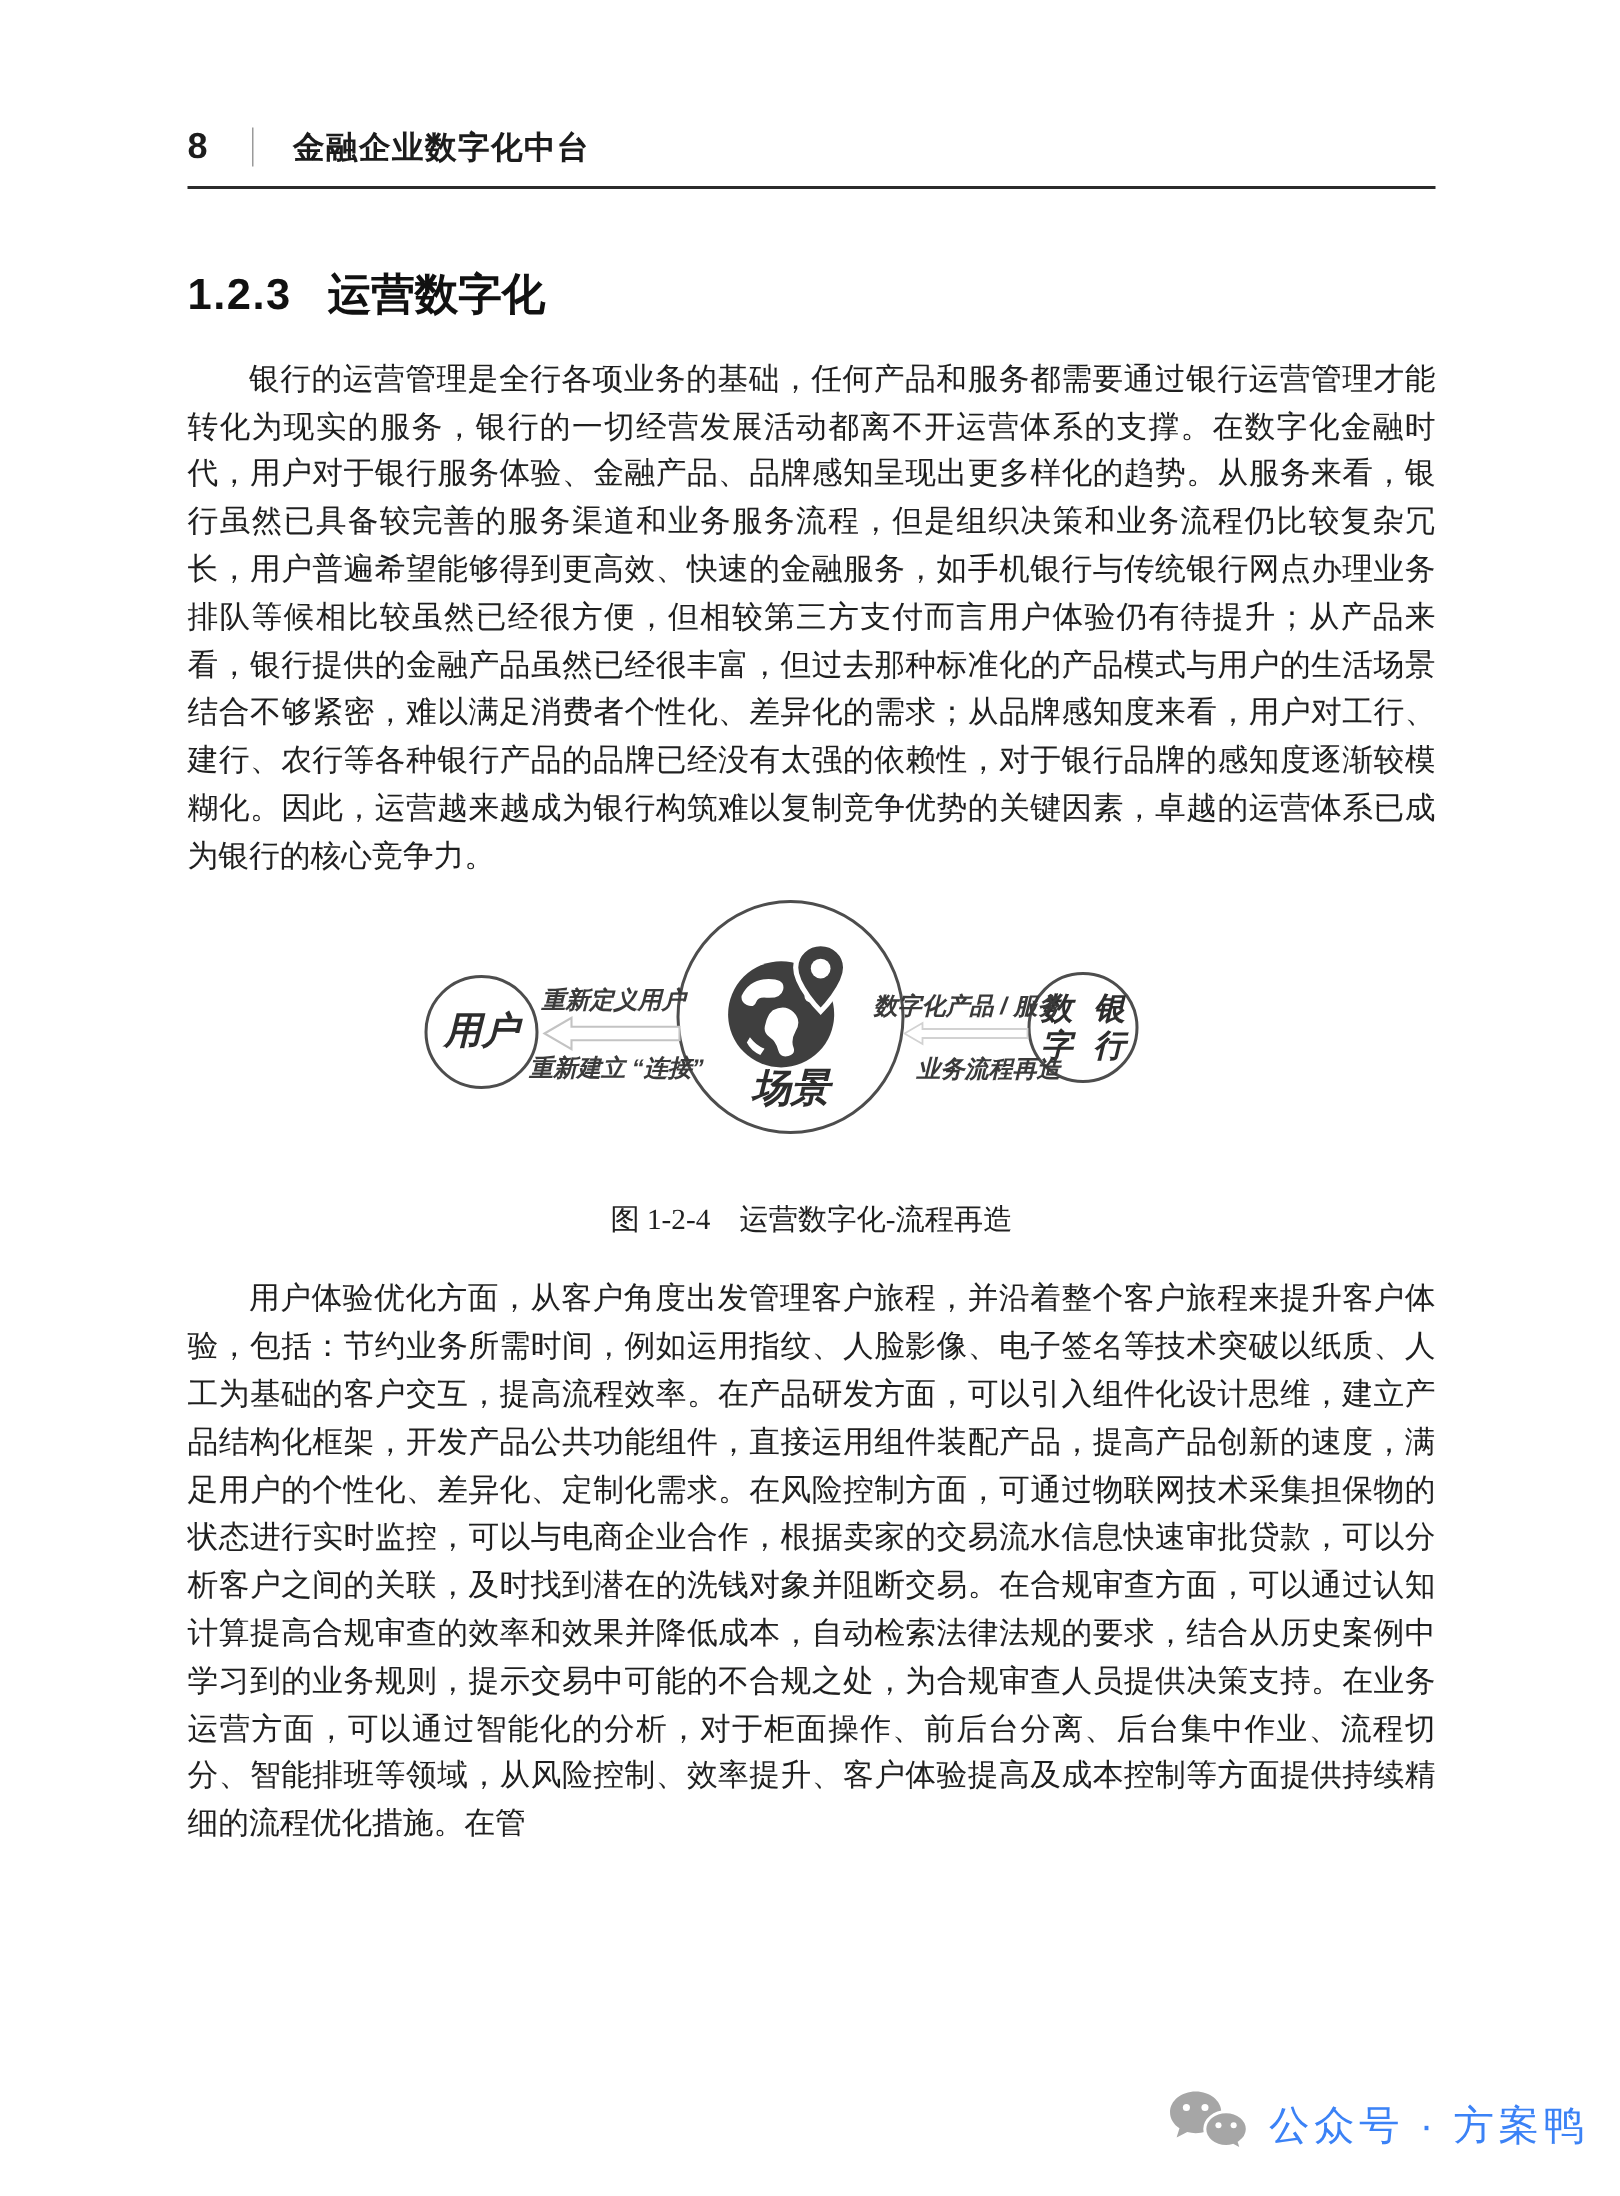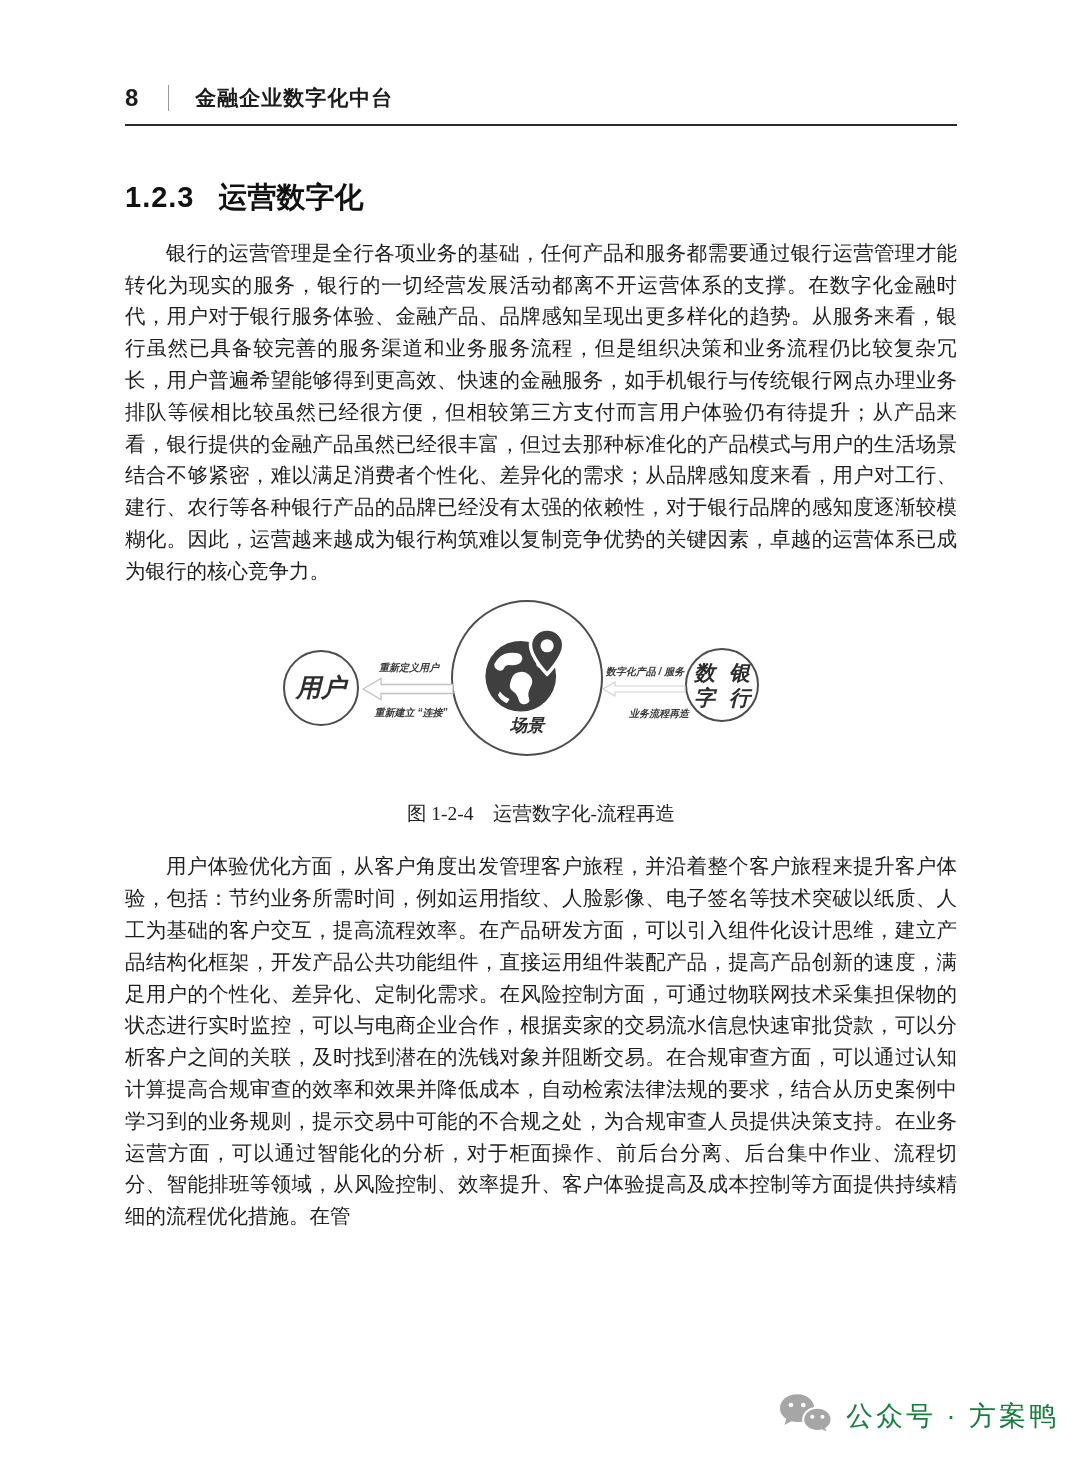--- a/index.html
+++ b/index.html
@@ -33,37 +33,37 @@
   .section-heading .num{margin-right:24px;letter-spacing:1px;}
   
   .figure{position:relative;height:172px;margin-top:10px;font-style:italic;}
   .circle{
     position:absolute;border:2px solid #4d4d4d;border-radius:50%;
     display:flex;align-items:center;justify-content:center;
     font-family:"Liberation Sans",sans-serif;font-weight:700;color:#2d2d2d;
     box-sizing:border-box;background:#fff;text-align:center;
   }
   .c-user{left:158px;top:52px;width:76px;height:76px;font-size:25px;}
-  .c-scene{left:326px;top:2px;width:152px;height:156px;flex-direction:column;justify-content:flex-end;padding-bottom:12px;font-size:17px;}
+  .c-scene{left:326px;top:2px;width:152px;height:156px;flex-direction:column;justify-content:flex-end;padding-bottom:12px;font-size:26px;}
   .c-bank{left:560px;top:50px;width:74px;height:74px;font-size:21px;line-height:25px;flex-direction:row;}
   .globe-wrap{position:absolute;top:16px;left:50%;transform:translateX(-50%);width:104px;height:104px;}
   .arrow{position:absolute;}
   .alabel{
     position:absolute;transform:translateX(-50%);white-space:nowrap;
-    font-family:"Liberation Sans",sans-serif;font-size:10px;font-weight:700;color:#3a3a3a;
+    font-family:"Liberation Sans",sans-serif;font-size:16px;font-weight:700;color:#3a3a3a;
   }
   .caption{
     margin-top:28px;text-align:center;font-size:19.5px;color:#1f1f1f;
   }
   
   .watermark{
     position:absolute;left:778px;top:1392px;display:flex;align-items:center;gap:14px;
   }
   .wm-text{
-    font-family:"Liberation Sans",sans-serif;font-size:27px;color:#15803d;
+    font-family:"Liberation Sans",sans-serif;font-size:27px;color:#3b82f6;
     letter-spacing:3px;white-space:nowrap;
   }
 </style>
 </head>
 <body>
 
 <div class="page">
 
   <div class="header">
     <span class="page-num">8</span>

